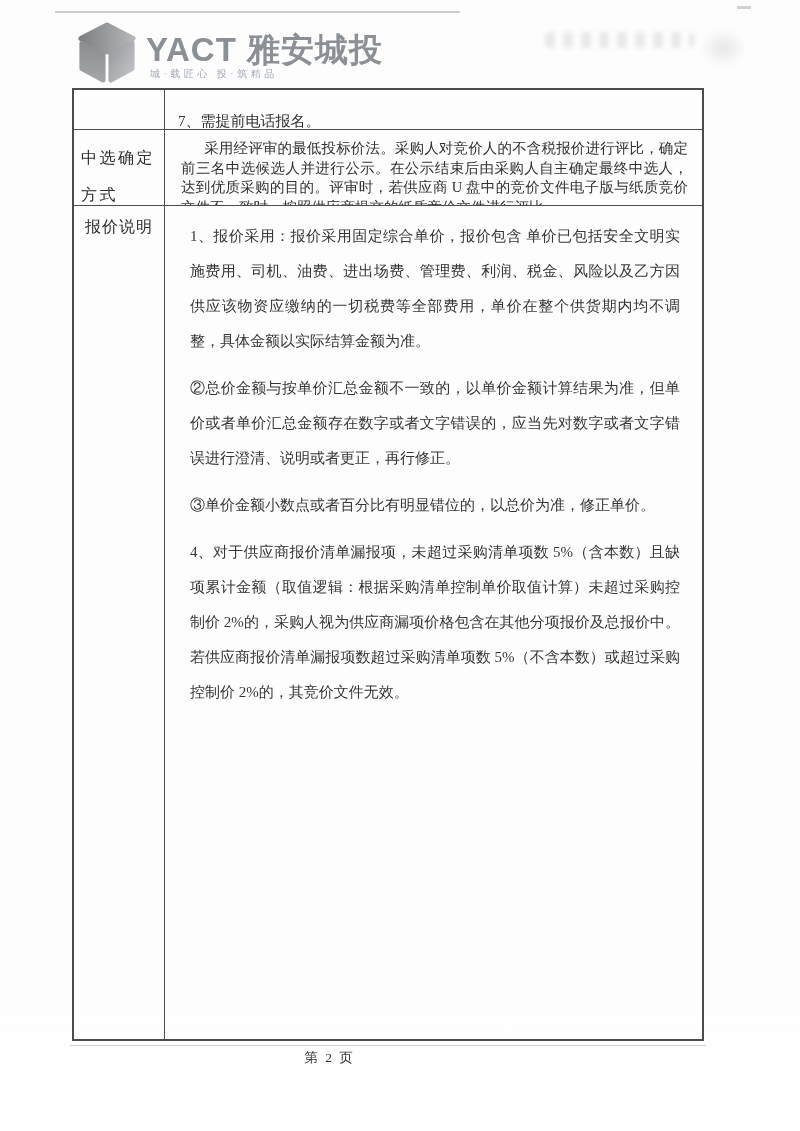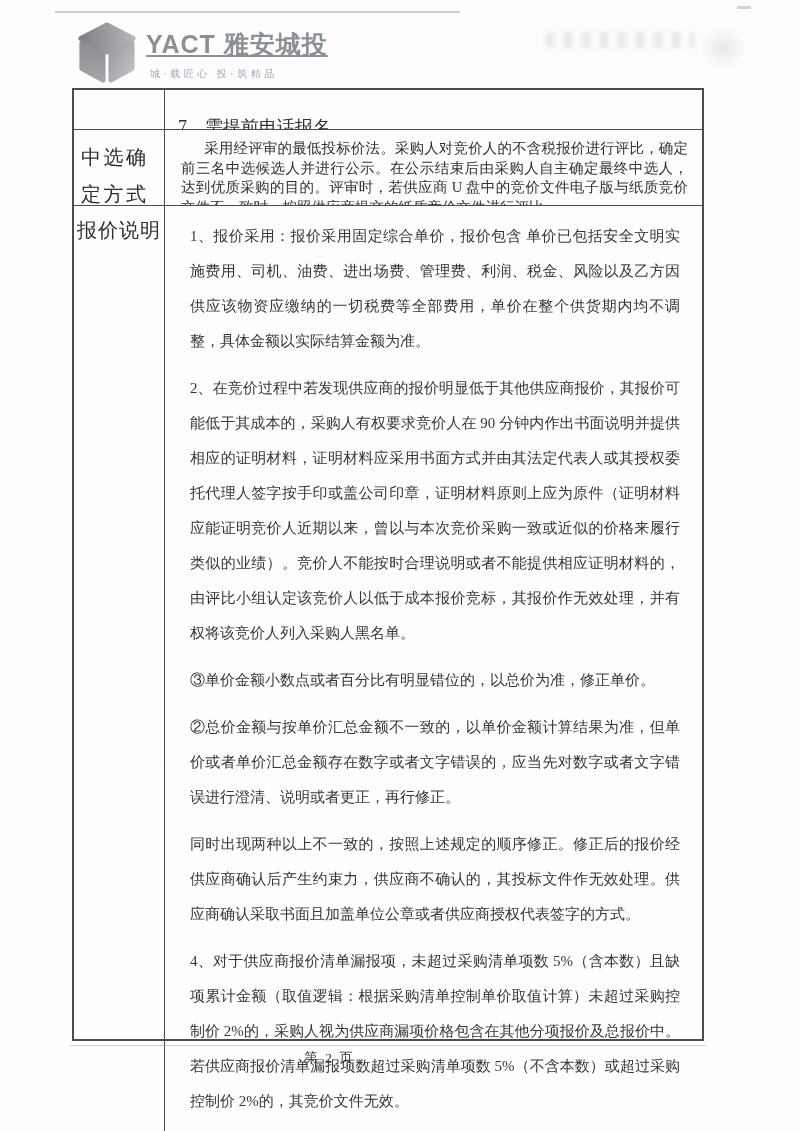--- a/index.html
+++ b/index.html
@@ -18,40 +18,40 @@
   .scan-line-top{position:absolute;left:55px;top:11px;width:405px;height:2px;background:#b3b3b3;opacity:.65;}
   .scan-tick{position:absolute;left:737px;top:6px;width:14px;height:3px;background:#c7c7c7;opacity:.8;}
   .ghost{position:absolute;filter:blur(2px);opacity:.5;border-radius:6px;}
   .ghost.g1{left:545px;top:32px;width:150px;height:16px;background:repeating-linear-gradient(90deg,#d4d5d8 0 10px,transparent 10px 18px);}
   .ghost.g2{left:700px;top:28px;width:46px;height:40px;background:radial-gradient(ellipse at center,#cfd0d3 0%,transparent 70%);}
   .scan-line-bottom{position:absolute;left:70px;top:1045px;width:636px;height:1px;background:#9a9a9a;opacity:.45;}
   
   .logo-wrap{position:absolute;left:76px;top:20px;width:420px;height:66px;}
   .logo-cube{position:absolute;left:0;top:2px;width:62px;height:64px;}
   .wordmark{position:absolute;left:70px;top:8px;font-family:"Liberation Sans","DejaVu Sans",sans-serif;
-    font-size:25px;font-weight:700;letter-spacing:1px;color:#8b8f96;white-space:nowrap;text-decoration:underline;}
+    font-size:33px;font-weight:700;letter-spacing:1px;color:#8b8f96;white-space:nowrap;}
   .tagline{position:absolute;left:74px;top:47px;font-family:Liberation Serif, serif;
     font-size:10px;letter-spacing:3.5px;color:#a2a8ba;white-space:nowrap;}
   
   .doc-table{
     position:absolute;left:72px;top:88px;width:632px;height:953px;
     border:2px solid #4c4c4c;box-sizing:border-box;
     display:flex;flex-direction:column;background:transparent;
   }
   .t-row{display:flex;flex-direction:row;box-sizing:border-box;border-bottom:1.5px solid #4c4c4c;}
   .t-row:last-child{border-bottom:none;}
   .t-row .label-cell{
     width:91px;flex:0 0 91px;border-right:1.5px solid #4c4c4c;box-sizing:border-box;
-    font-size:20px;color:#2e2e2e;
+    font-size:16px;color:#2e2e2e;
   }
   .t-row .content-cell{flex:1;box-sizing:border-box;overflow:hidden;}
   .row-1{height:40px;flex:0 0 40px;}
   .row-2{height:76px;flex:0 0 76px;}
   .row-3{flex:1;}
-  .row-1 .content-cell{padding:7px 10px 0 13px;font-size:18px;}
+  .row-1 .content-cell{padding:7px 10px 0 13px;font-size:15px;}
   .row-2 .label-cell{padding:9px 4px 0 7px;line-height:37px;letter-spacing:2.5px;}
   .row-2 .content-cell{
     padding:5px 10px 0 12px;font-size:14.5px;line-height:19.6px;
     text-align:justify;text-justify:inter-character;word-break:break-all;color:#303030;
   }
   .row-2 .content-cell p{margin:4px;text-indent:1.6em;}
   .row-3 .label-cell{padding:11px 2px 0 2px;text-align:center;letter-spacing:1px;}
   .row-3 .content-cell{
     padding:1px 10px 0 13px;font-size:15px;line-height:35px;
     text-align:justify;text-justify:inter-character;word-break:break-all;color:#363636;
@@ -109,24 +109,22 @@
       <div class="label-cell">中选确定方式</div>
       <div class="content-cell">
         <p>采用经评审的最低投标价法。采购人对竞价人的不含税报价进行评比，确定前三名中选候选人并进行公示。在公示结束后由采购人自主确定最终中选人，达到优质采购的目的。评审时，若供应商 U 盘中的竞价文件电子版与纸质竞价文件不一致时，按照供应商提交的纸质竞价文件进行评比。</p>
       </div>
     </div>
 
     <div class="t-row row-3">
       <div class="label-cell">报价说明</div>
       <div class="content-cell">
         <p>1、报价采用：报价采用固定综合单价，报价包含 单价已包括安全文明实施费用、司机、油费、进出场费、管理费、利润、税金、风险以及乙方因供应该物资应缴纳的一切税费等全部费用，单价在整个供货期内均不调整，具体金额以实际结算金额为准。</p>
-        <p>2、在竞价过程中若发现供应商的报价明显低于其他供应商报价，其报价可能低于其成本的，采购人有权要求竞价人在 90 分钟内作出书面说明并提供相应的证明材料，证明材料应采用书面方式并由其法定代表人或其授权委托代理人签字按手印或盖公司印章，证明材料原则上应为原件（证明材料应能证明竞价人近期以来，曾以与本次竞价采购一致或近似的价格来履行类似的业绩）。竞价人不能按时合理说明或者不能提供相应证明材料的，由评比小组认定该竞价人以低于成本报价竞标，其报价作无效处理，并有权将该竞价人列入采购人黑名单。</p>
+        <p>②总价金额与按单价汇总金额不一致的，以单价金额计算结果为准，但单价或者单价汇总金额存在数字或者文字错误的，应当先对数字或者文字错误进行澄清、说明或者更正，再行修正。</p>
         <p>③单价金额小数点或者百分比有明显错位的，以总价为准，修正单价。</p>
-        <p>②总价金额与按单价汇总金额不一致的，以单价金额计算结果为准，但单价或者单价汇总金额存在数字或者文字错误的，应当先对数字或者文字错误进行澄清、说明或者更正，再行修正。</p>
-        <p>同时出现两种以上不一致的，按照上述规定的顺序修正。修正后的报价经供应商确认后产生约束力，供应商不确认的，其投标文件作无效处理。供应商确认采取书面且加盖单位公章或者供应商授权代表签字的方式。</p>
         <p>4、对于供应商报价清单漏报项，未超过采购清单项数 5%（含本数）且缺项累计金额（取值逻辑：根据采购清单控制单价取值计算）未超过采购控制价 2%的，采购人视为供应商漏项价格包含在其他分项报价及总报价中。若供应商报价清单漏报项数超过采购清单项数 5%（不含本数）或超过采购控制价 2%的，其竞价文件无效。</p>
       </div>
     </div>
 
   </div>
 
   <div class="footer">第 2 页</div>
 
 </div>
 

